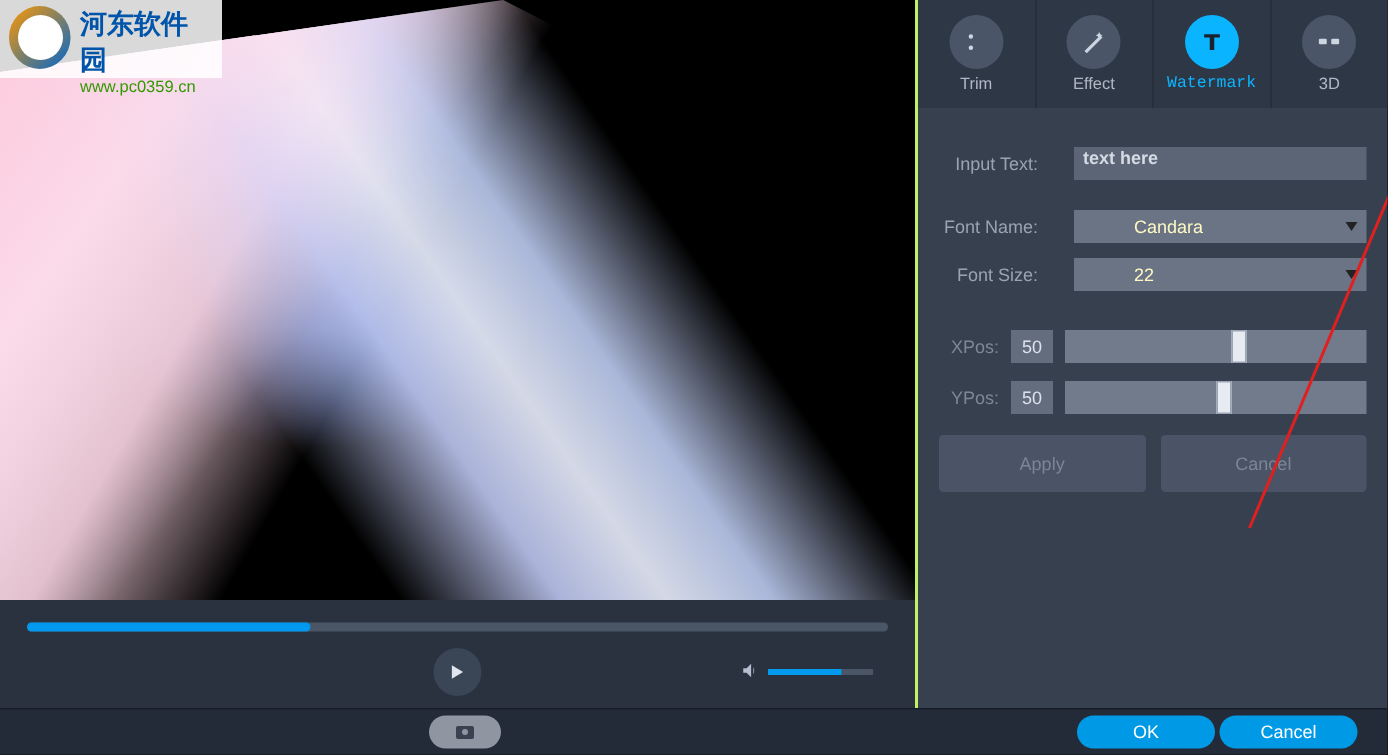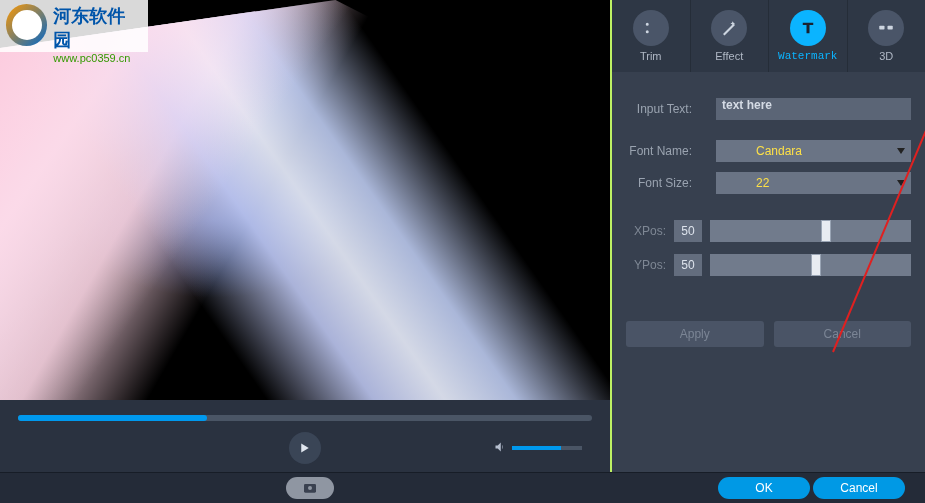--- a/index.html
+++ b/index.html
@@ -91,30 +91,30 @@
 .tab.active .ic { background:#0bb4ff; }
 .tab svg { fill:#cdd5e0; width:18px; height:18px;}
 .tab.active svg{ fill:#1a2230; }
 .panel { padding:26px 14px 0 14px; position:relative; }
 .row { display:flex; align-items:center; margin-bottom:10px; gap:24px; }
 .row label { width:66px; text-align:right; color:#9aa3b0; }
 .row .input, .row .select, .row .valbox {
   flex:1; height:22px; background:#5b6576; border:none; color:#d5dbe5;
   padding:0 6px; font-size:12px;
 }
-.row .select { display:flex; align-items:center; justify-content:space-between; background:#6a7485; color:#fde047;padding-left:40px;}
+.row .select { display:flex; align-items:center; justify-content:space-between; background:#6a7485; color:#fef9c3;padding-left:40px;}
 .row .select .caret { width:0;height:0;border-left:4px solid transparent;border-right:4px solid transparent;border-top:6px solid #222;}
 .txtplaceholder { color:#aab5c8; font-weight:bold; font-size:13px;}
 .slider-row { display:flex; align-items:center; margin-bottom:12px; gap:8px;}
 .slider-row label { width:40px; text-align:right; color:#7e8794;}
 .slider-row .valbox { width:28px; height:22px; background:#636d7e; display:flex;align-items:center;justify-content:center;color:#dde3ec;}
 .slider-row .slider { flex:1; height:22px; background:#717b8c; position:relative;}
 .slider .knob { position:absolute; top:0; left:50%; width:10px; height:100%; background:#e8ecf2; border:1px solid #9aa5b5;}
 .btns { display:flex; gap:10px; margin-top:14px;}
-.btns .b { flex:1; height:26px; background:#4a5466; border-radius:3px; display:flex;align-items:center;justify-content:center; color:#7b8595; cursor:pointer;margin-top:31px;}
+.btns .b { flex:1; height:38px; background:#4a5466; border-radius:3px; display:flex;align-items:center;justify-content:center; color:#7b8595; cursor:pointer;}
 .arrow {
   position:absolute; top:20px; right:60px; width:2px; height:250px;
   pointer-events:none;
 }
 .arrow svg{ position:absolute; top:0; left:-100px; width:200px; height:280px; }
 .bottom-bar {
   height:31px; background:#242b38; border-top:1px solid #171d27;
   display:flex; align-items:center; position:relative;
 }
 .camera-btn {

